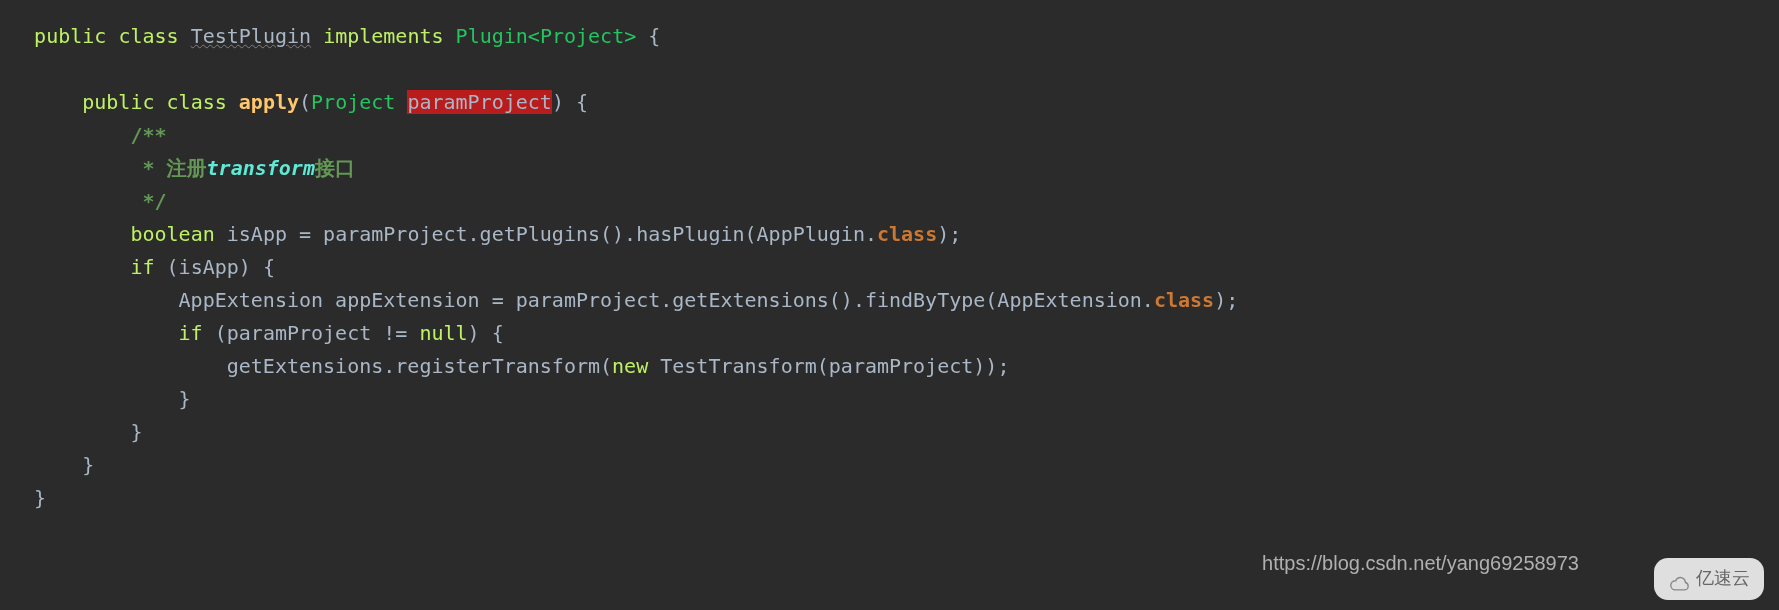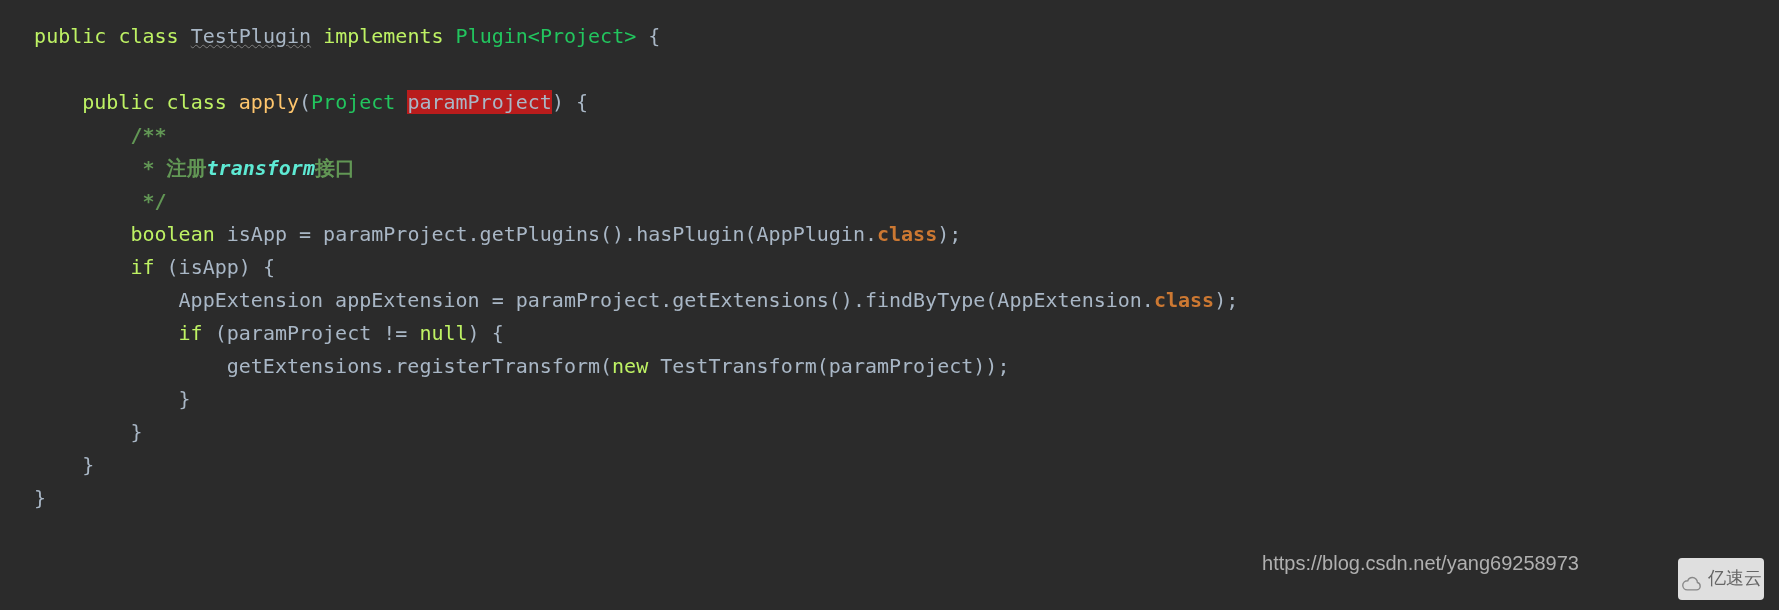--- a/index.html
+++ b/index.html
@@ -33,21 +33,21 @@
     }
     .classname {
       color: #a9b7c6;
     }
     .classname-underline {
       text-decoration: underline wavy #808080;
       text-decoration-thickness: 1px;
     }
     .method-name {
       color: #ffc66d;
-      font-weight: normal;
+      font-weight: bold;
       margin-top: 48px;
     }
     .param-highlight {
       background-color: #b91c1c;
       color: #a9b7c6;
     }
     .comment {
       color: #629755;
       font-weight: bold;
     }
@@ -76,22 +76,22 @@
       font-size: 20px;
     }
     .watermark-logo {
       position: absolute;
       right: 15px;
       bottom: 10px;
       background: rgba(255,255,255,0.85);
       color: #666;
       font-family: Arial, sans-serif;
       font-size: 18px;
-      padding: 6px 2px;
-      border-radius: 4px;
+      padding: 6px 14px;
+      border-radius: 14px;
       display: flex;
       align-items: center;
       gap: 6px;
     }
     .cloud-icon {
       display: inline-block;
       width: 22px;
       height: 16px;
       position: relative;
     }

